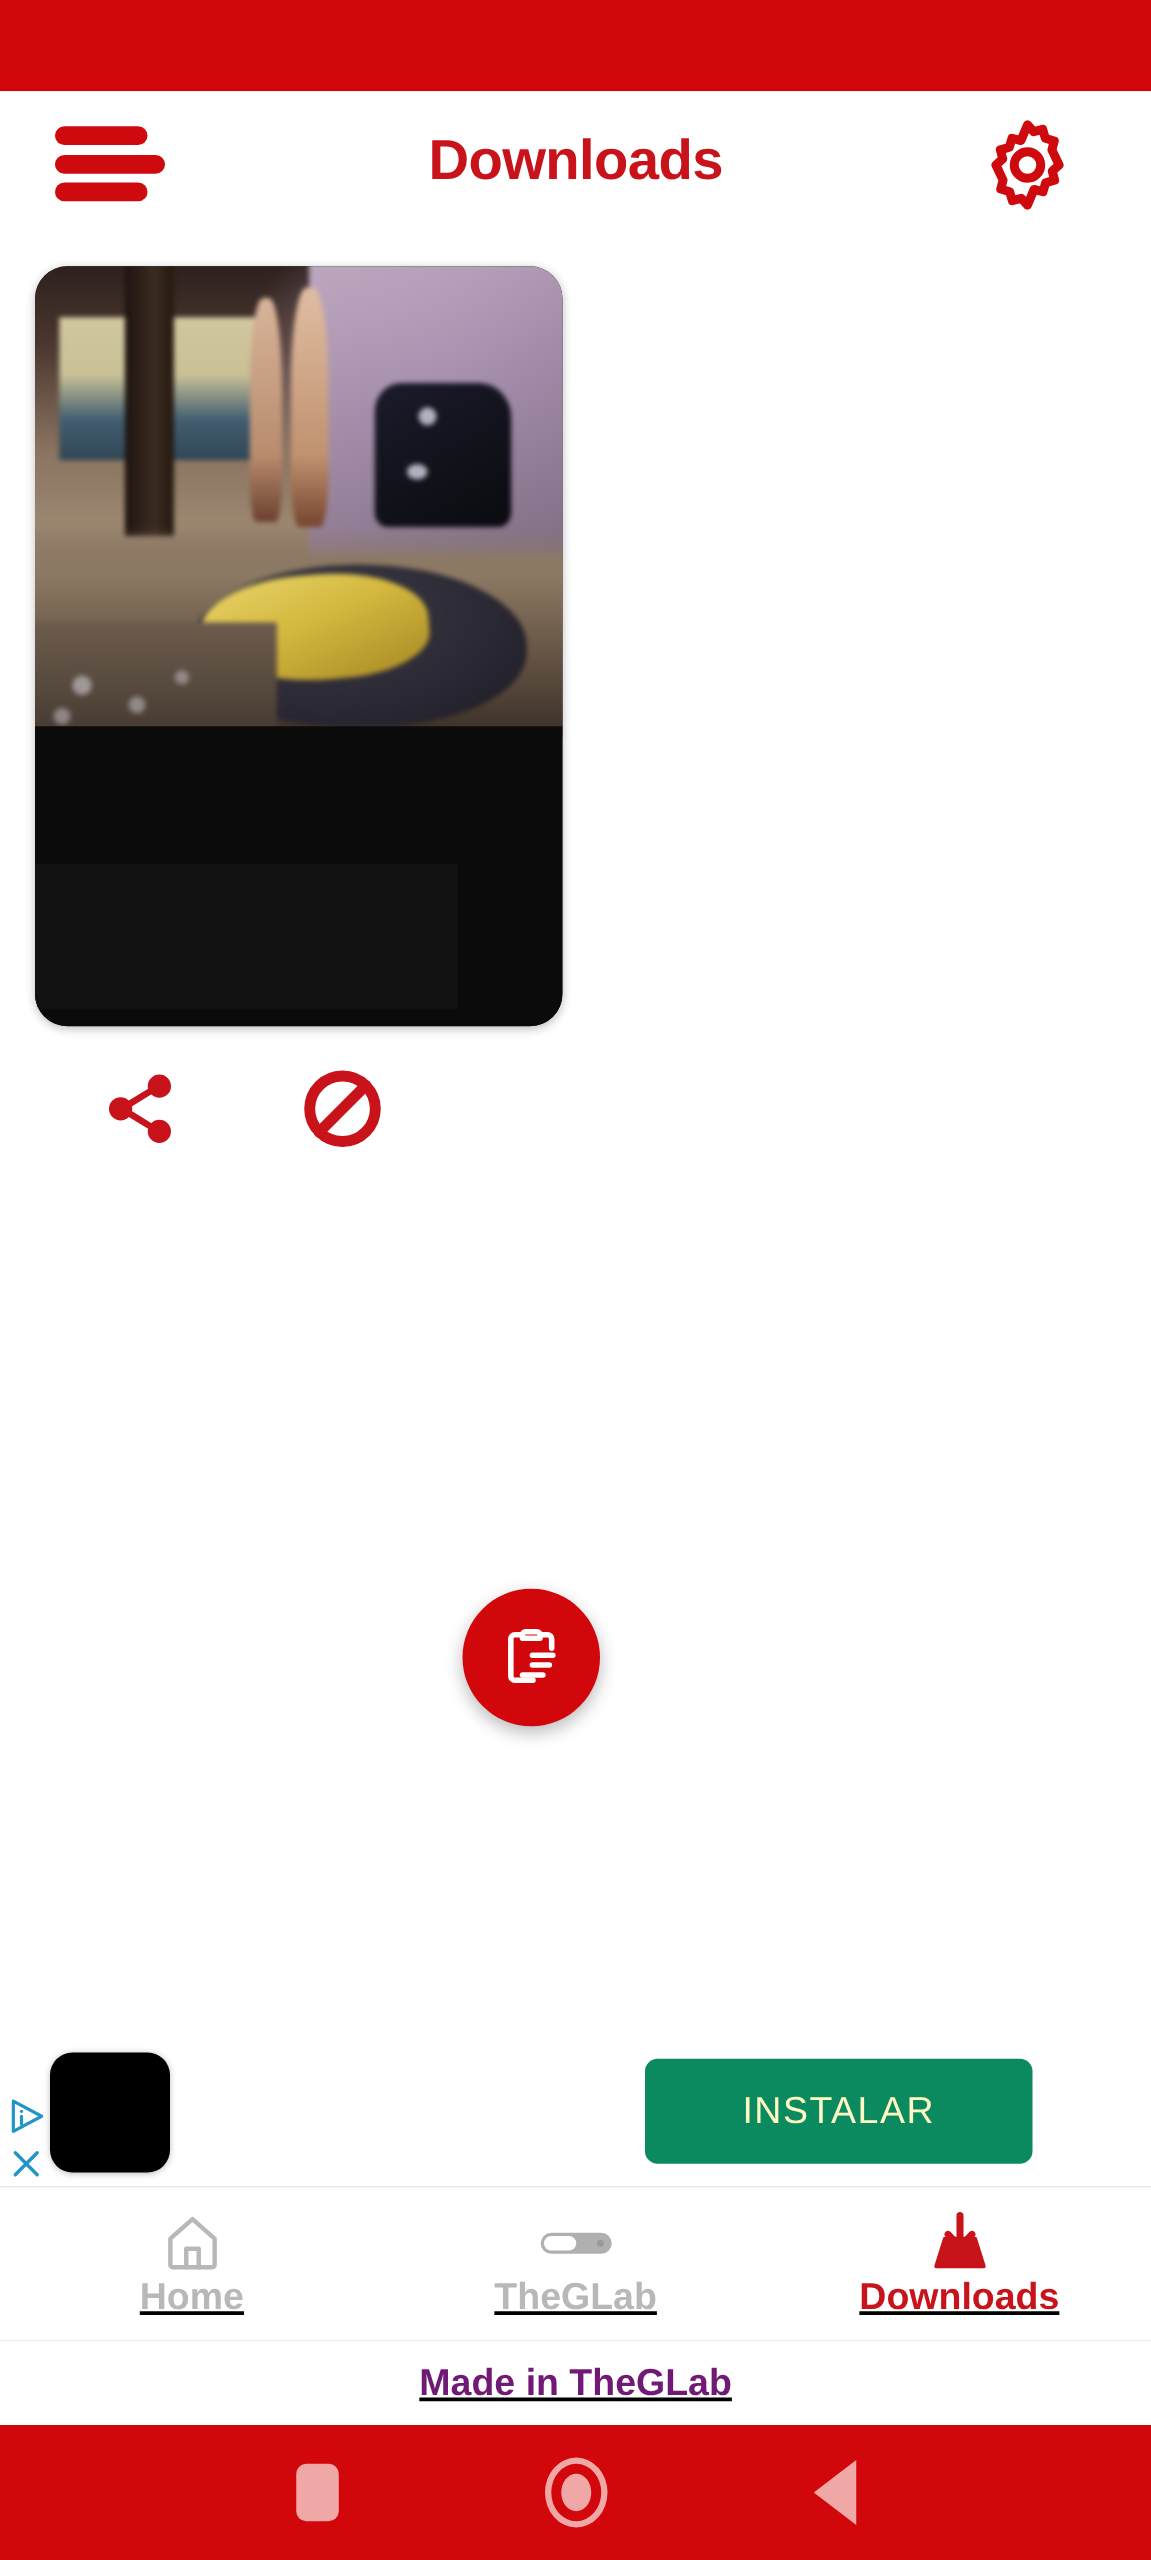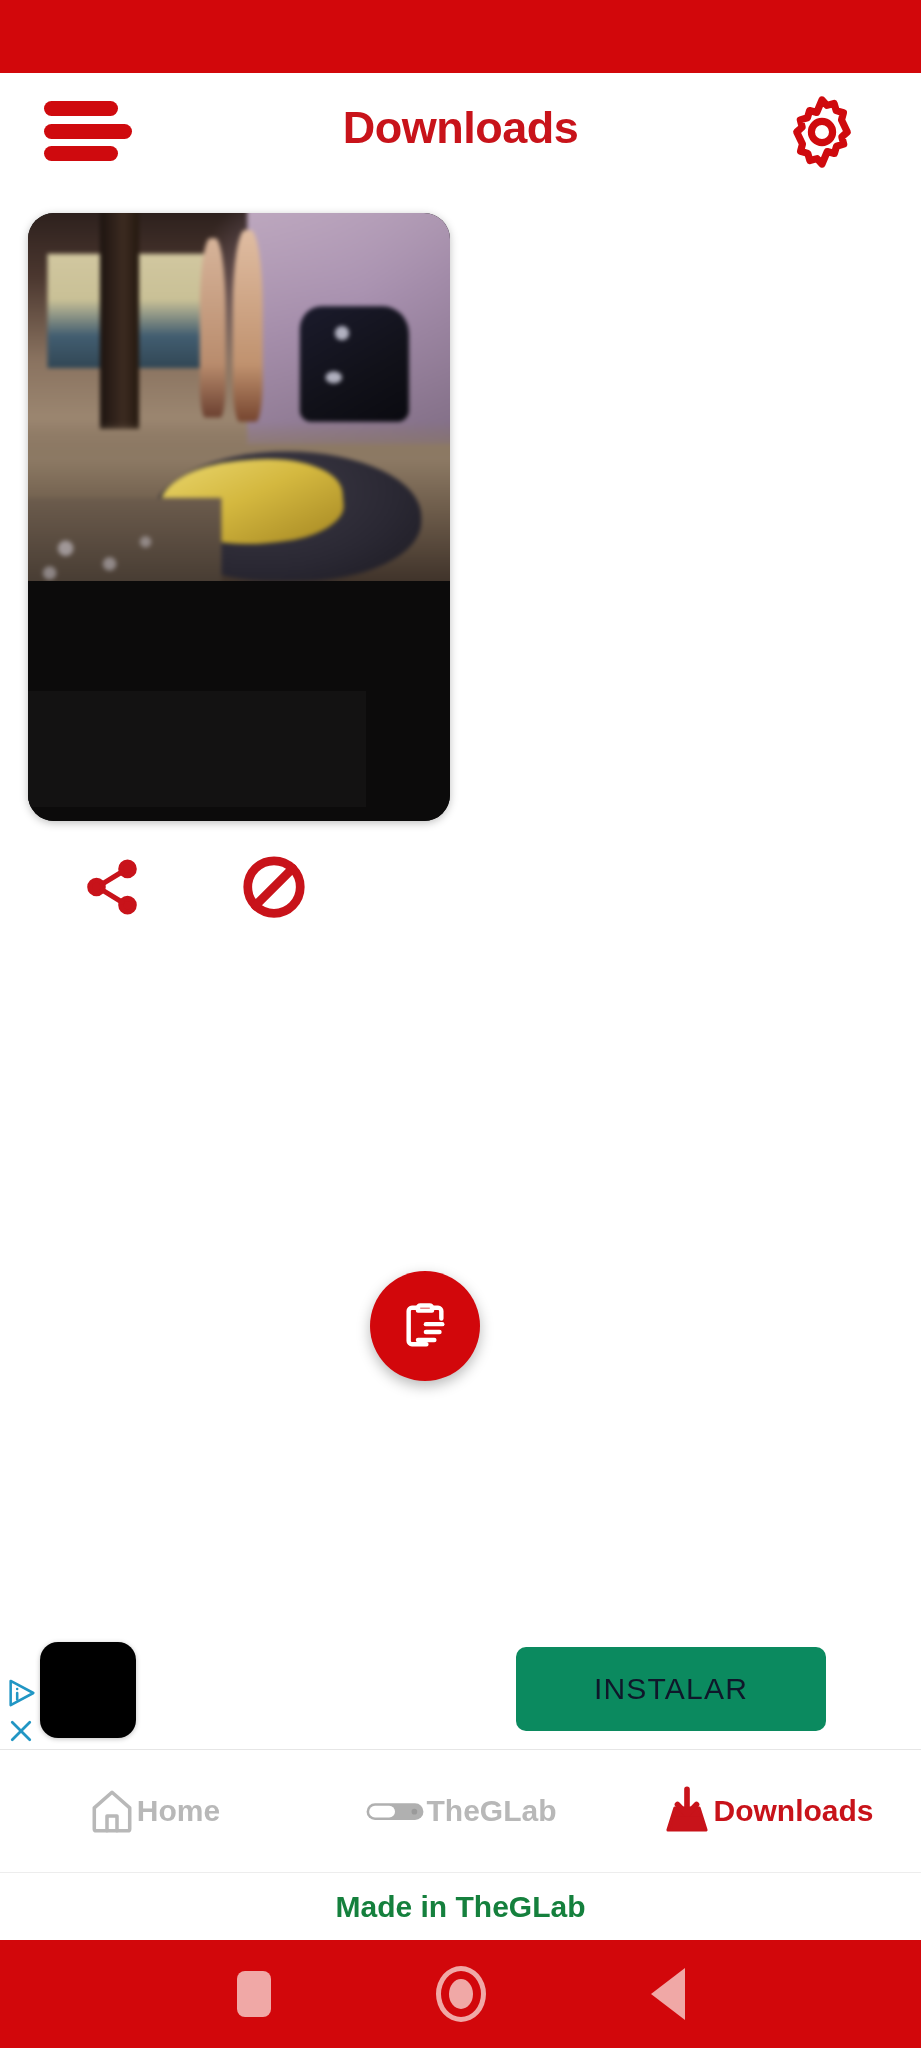--- a/index.html
+++ b/index.html
@@ -8,20 +8,21 @@
     font-family: "Liberation Sans", sans-serif;
     background: #ffffff;
     overflow: hidden;
   }
   .phone {
     position: relative;
     width: 921px; height: 2048px;
     background: #ffffff;
     display: flex;
     flex-direction: column;
+    text-decoration: underline;
   }
 
   
   .status-bar {
     height: 73px;
     background: #d2070b;
     flex: 0 0 auto;
   }
 
   
@@ -225,60 +226,60 @@
     border-radius: 18px;
     background: #000000;
     box-shadow: 0 1px 5px rgba(0,0,0,.25);
   }
   .ad-cta {
     position: absolute;
     right: 95px; top: 19px;
     width: 310px; height: 84px;
     border-radius: 10px;
     background: #0b8a5f;
-    color: #0f172a;
+    color: #fef9c3;
     font-size: 30px;
     letter-spacing: 1.2px;
     display: flex; align-items: center; justify-content: center;
     cursor: pointer;
     border: none;
     font-family: "Liberation Sans", sans-serif;
   }
 
   
   .bottom-nav {
     flex: 0 0 auto;
     height: 122px;
     display: flex;
     background: #ffffff;
   }
   .nav-item {
     flex: 1 1 0;
     display: flex;
-    flex-direction: row;
+    flex-direction: column;
     align-items: center;
     justify-content: center;
     cursor: pointer;
   }
   .nav-icon { height: 54px; display: flex; align-items: center; justify-content: center; }
   .nav-label { font-size: 30px; color: #b8b8b8; font-weight: bold; }
   .nav-item.active .nav-label { color: #c8131a; }
 
   
   .footer {
     flex: 0 0 auto;
     height: 68px;
     display: flex;
     align-items: center;
     justify-content: center;
     background: #ffffff;
     border-top: 1px solid #ededed;
   }
   .footer-text {
-    color: #15803d;
+    color: #701a75;
     font-size: 30px;
     font-weight: bold;
   }
 
   
   .android-nav {
     flex: 0 0 auto;
     height: 108px;
     background: #d2070b;
     display: flex;

